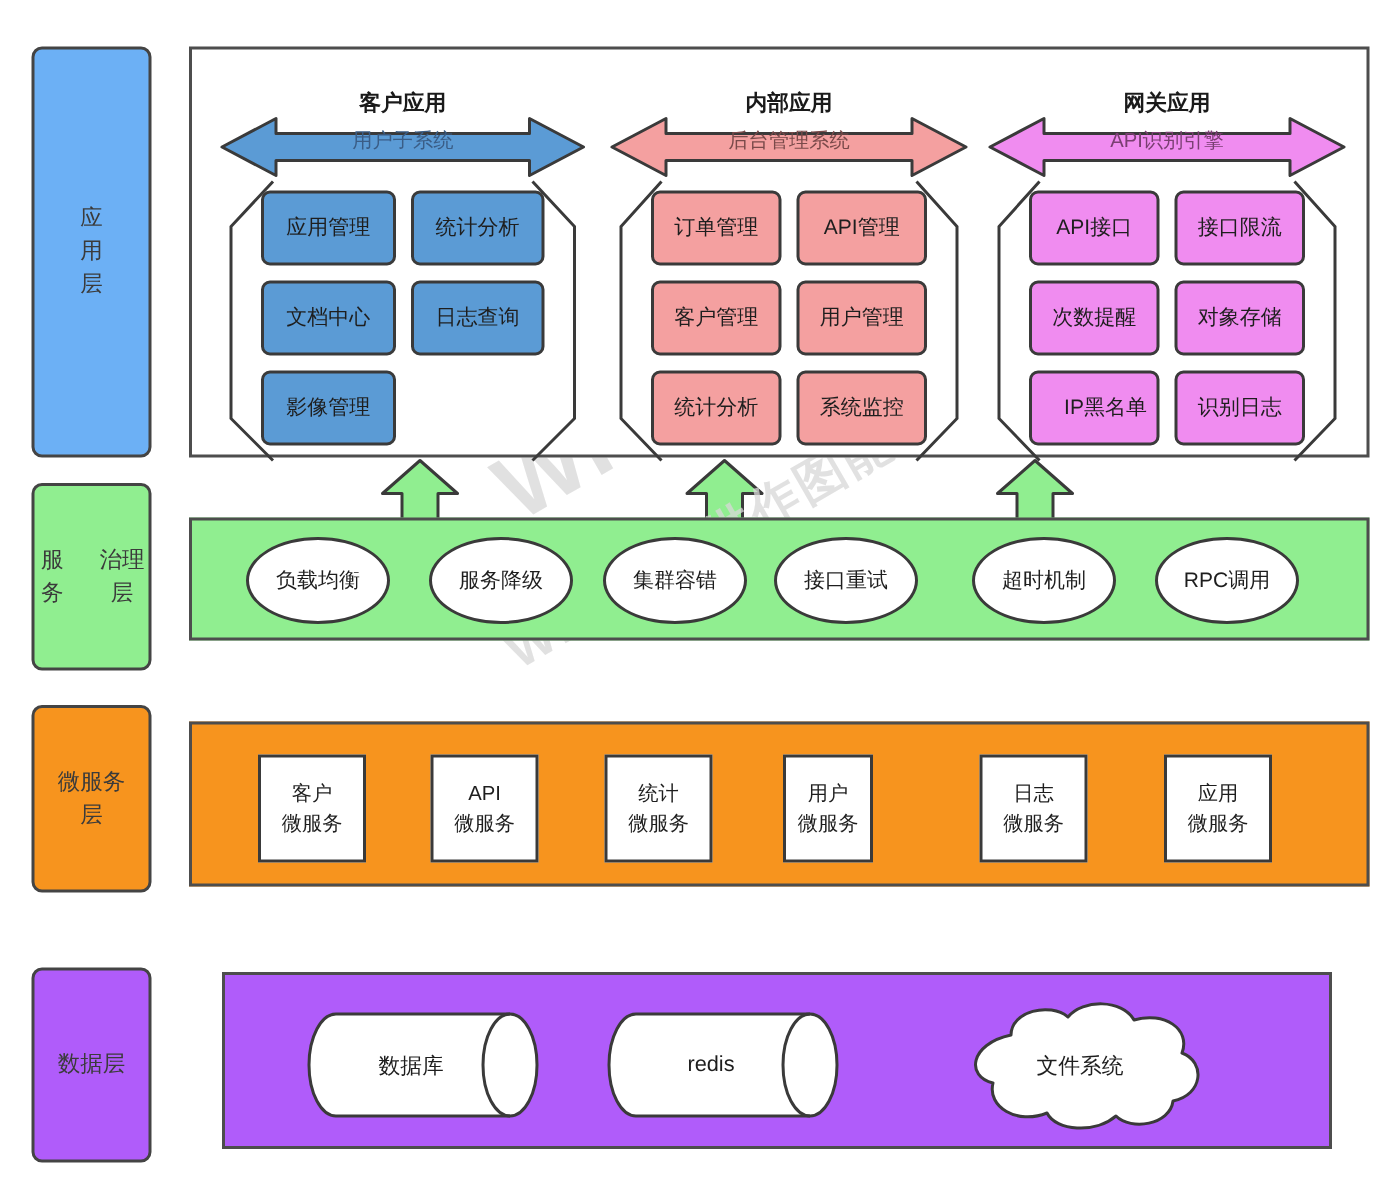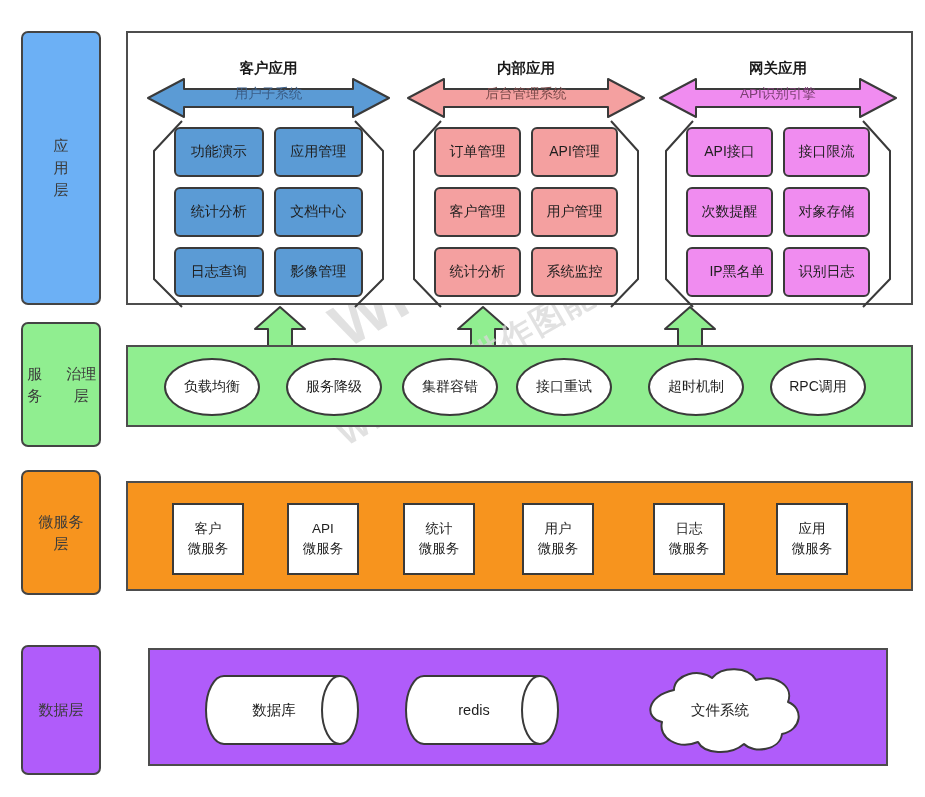--- a/index.html
+++ b/index.html
@@ -260,21 +260,20 @@
       </div>
 
       <div class="group-banner">
         <svg viewBox="0 0 245 42" preserveAspectRatio="none">
           <path d="M 2 21 L 38 2 L 38 12 L 207 12 L 207 2 L 243 21 L 207 40 L 207 30 L 38 30 L 38 40 Z" fill="#5b9bd5" stroke="#3a3a3a" stroke-width="2" stroke-linejoin="round"></path>
         </svg>
       </div>
       <div class="banner-label">用户子系统</div>
 
       <div class="tile-grid">
-        <div class="tile" style="background:#5b9bd5;">功能演示</div>
         <div class="tile" style="background:#5b9bd5;">应用管理</div>
         <div class="tile" style="background:#5b9bd5;">统计分析</div>
         <div class="tile" style="background:#5b9bd5;">文档中心</div>
         <div class="tile" style="background:#5b9bd5;">日志查询</div>
         <div class="tile" style="background:#5b9bd5;">影像管理</div>
       </div>
     </div>
 
     <div class="app-group" style="left:278px; width:240px;">
       <div class="group-title">内部应用</div>
@@ -368,21 +367,21 @@
         <div>API</div>
         <div>微服务</div>
       </div>
     </div>
     <div class="ms-box" style="left:275px; top:20px; width:72px; height:72px;">
       <div>
         <div>统计</div>
         <div>微服务</div>
       </div>
     </div>
-    <div class="ms-box" style="left:394px; top:20px; width:72px; height:72px;">
+    <div class="ms-box" style="left:394px; top:20px; width:60px; height:72px;">
       <div>
         <div>用户</div>
         <div>微服务</div>
       </div>
     </div>
     <div class="ms-box" style="left:525px; top:20px; width:72px; height:72px;">
       <div>
         <div>日志</div>
         <div>微服务</div>
       </div>

